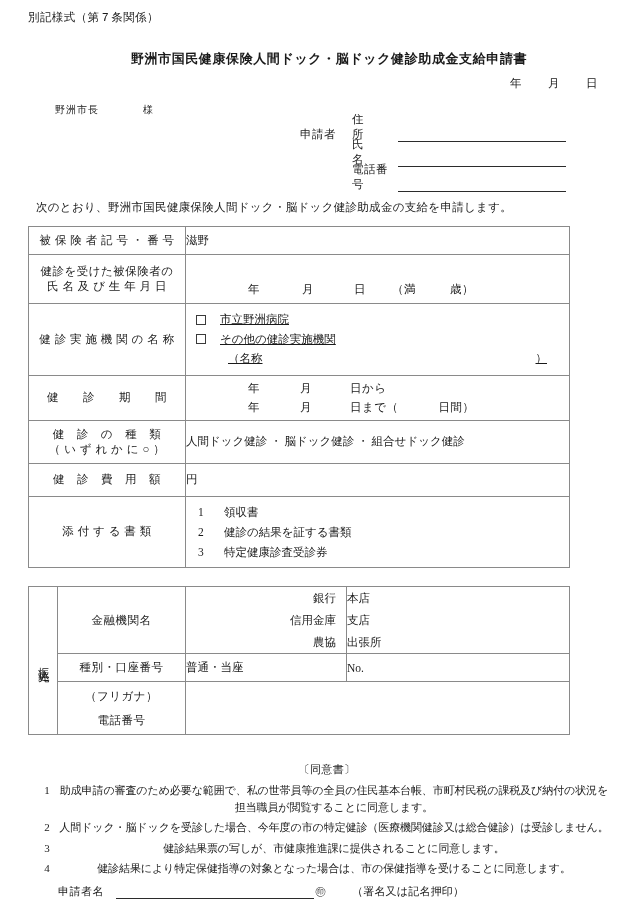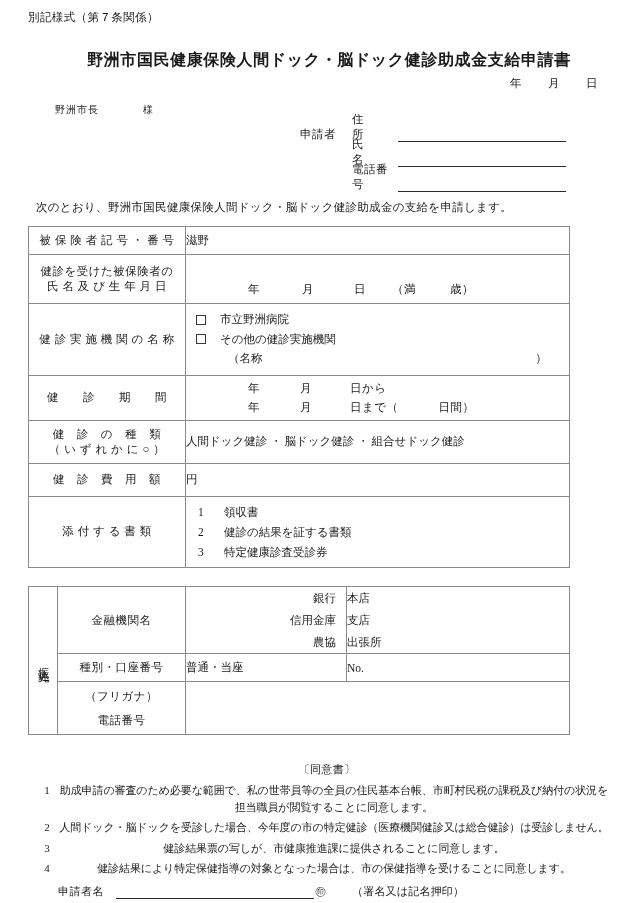--- a/index.html
+++ b/index.html
@@ -29,21 +29,21 @@
     top: 10px;
     font-size: 11.5px;
     letter-spacing: 0.4px;
   }
   .doc-title {
     position: absolute;
     left: 0;
     right: 0;
     top: 50px;
     text-align: center;
-    font-size: 16px;
+    font-size: 13px;
     font-weight: bold;
     letter-spacing: 0.6px;
     padding-left: 28px;
   }
   .date-line {
     position: absolute;
     right: 32px;
     top: 76px;
     font-size: 11.5px;
     letter-spacing: 0.5px;
@@ -146,21 +146,21 @@
 
   .birth-row {
     padding-left: 62px;
     letter-spacing: 0.5px;
   }
   .birth-row .gap-a { display: inline-block; width: 42px; }
   .birth-row .gap-b { display: inline-block; width: 40px; }
   .birth-row .gap-c { display: inline-block; width: 26px; }
   .birth-row .gap-d { display: inline-block; width: 34px; }
 
-  .chk-list { padding: 6px 0 6px 10px; line-height: 19.5px; }
+  .chk-list { padding: 6px 0 6px 10px; line-height: 19.5px; text-decoration: underline; }
   .chk-row { display: flex; align-items: center; }
   .chk-box {
     display: inline-block;
     width: 8px;
     height: 8px;
     border: 1px solid #3a3a3a;
     margin-right: 14px;
     flex: none;
   }
   .chk-name {

